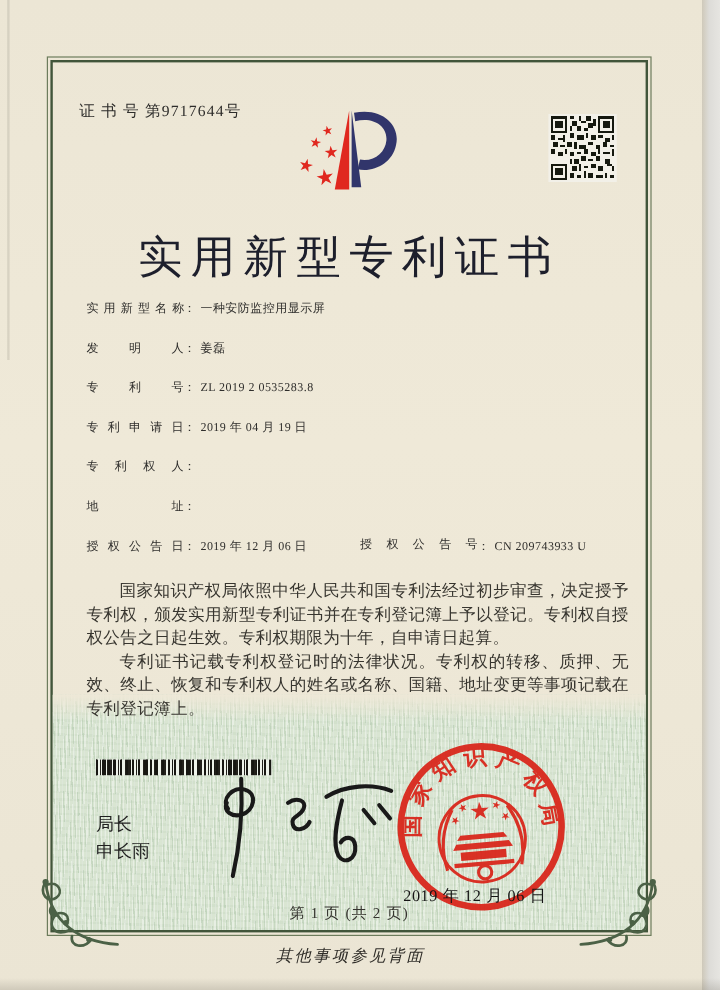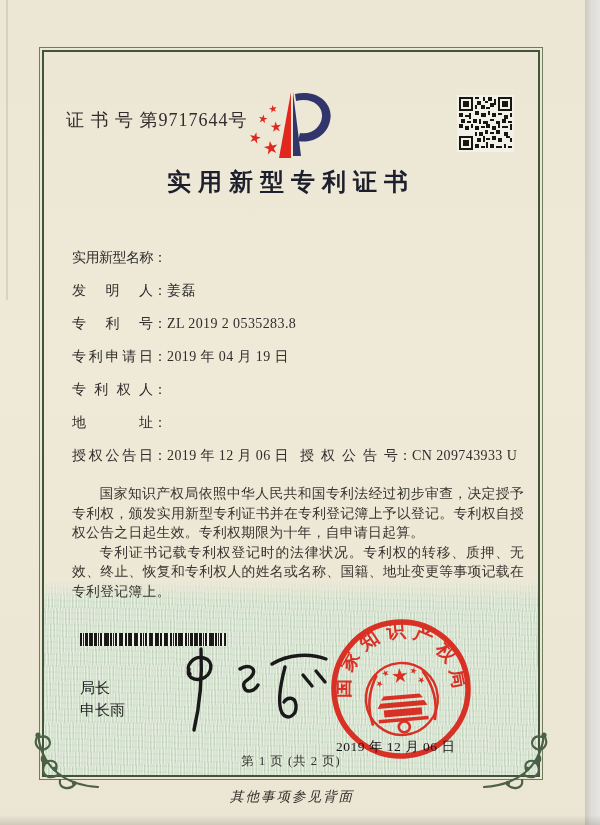--- a/index.html
+++ b/index.html
@@ -27,31 +27,31 @@
     position:absolute; left:0; right:0; bottom:0; height:196px;
     background-color:#d9e5d2;
     background-image:
       repeating-linear-gradient(91deg, rgba(255,255,255,.38) 0 1px, rgba(255,255,255,0) 1px 3px),
       repeating-linear-gradient(86deg, rgba(106,148,108,.16) 0 1px, rgba(106,148,108,0) 1px 4px),
       repeating-linear-gradient(2deg, rgba(120,160,120,.07) 0 2px, rgba(120,160,120,0) 2px 6px);
   }
   .green-zone::before { content:""; position:absolute; left:0; right:0; top:0; height:22px;
     background:linear-gradient(180deg,#eee8d7 0, rgba(238,232,215,0) 100%); }
 
-  .cert-no { position:absolute; left:22px; top:56px; font-size:18px; color:#2e2d2b; letter-spacing:1px; }
+  .cert-no { position:absolute; left:22px; top:32px; font-size:13px; color:#2e2d2b; letter-spacing:1px; }
 
   .logo { position:absolute; left:198px; top:38px; width:96px; height:72px; }
   .qr { position:absolute; left:413px; top:43px; width:57px; height:57px; }
 
-  .title { position:absolute; left:0; top:114px; width:100%; text-align:center;
-    font-size:24px; font-weight:700; color:#1d1f2c; letter-spacing:7px;
+  .title { position:absolute; left:0; top:138px; width:100%; text-align:center;
+    font-size:37px; font-weight:400; color:#1d1f2c; letter-spacing:7px;
     font-family:"Liberation Serif", serif; }
 
   .fields { position:absolute; left:28px; top:197px; width:452px; color:#2f2e2c; }
-  .f-row { display:flex; align-items:center; font-size:14px; line-height:18px; margin-bottom:15px; }
+  .f-row { display:flex; align-items:center; font-size:10px; line-height:18px; margin-bottom:15px; }
   .f-label { display:inline-block; width:81px; text-align:justify; text-align-last:justify; white-space:nowrap; }
   .f-label.six { letter-spacing:-.5px; }
   .f-colon { width:14px; }
   .f-value { flex:1; letter-spacing:.4px; }
   .f-row.last { position:relative; margin-bottom:0; }
   .pair2 { position:absolute; left:228px; top:0; display:flex; }
   .pair2 .f-label { width:98px;font-family:Liberation Mono, monospace; }
 
   .body-text { position:absolute; left:28px; top:432px; width:452px;
     font-size:13.8px; line-height:19.5px; color:#37352f; text-align:justify;
@@ -178,20 +178,21 @@
           <rect x="26" y="26" width="2" height="1"></rect>
       </g>
     </svg>
 
     <h1 class="title">实用新型专利证书</h1>
 
     <div class="fields">
       <div class="f-row">
         <span class="f-label six">实用新型名称</span>
           <span class="f-colon">：</span>
+          <span class="f-value">一种安防监控用显示屏</span>
       </div>
       <div class="f-row">
         <span class="f-label">发明人</span>
           <span class="f-colon">：</span>
           <span class="f-value">姜磊</span>
       </div>
       <div class="f-row">
         <span class="f-label">专利号</span>
           <span class="f-colon">：</span>
           <span class="f-value">ZL 2019 2 0535283.8</span>

